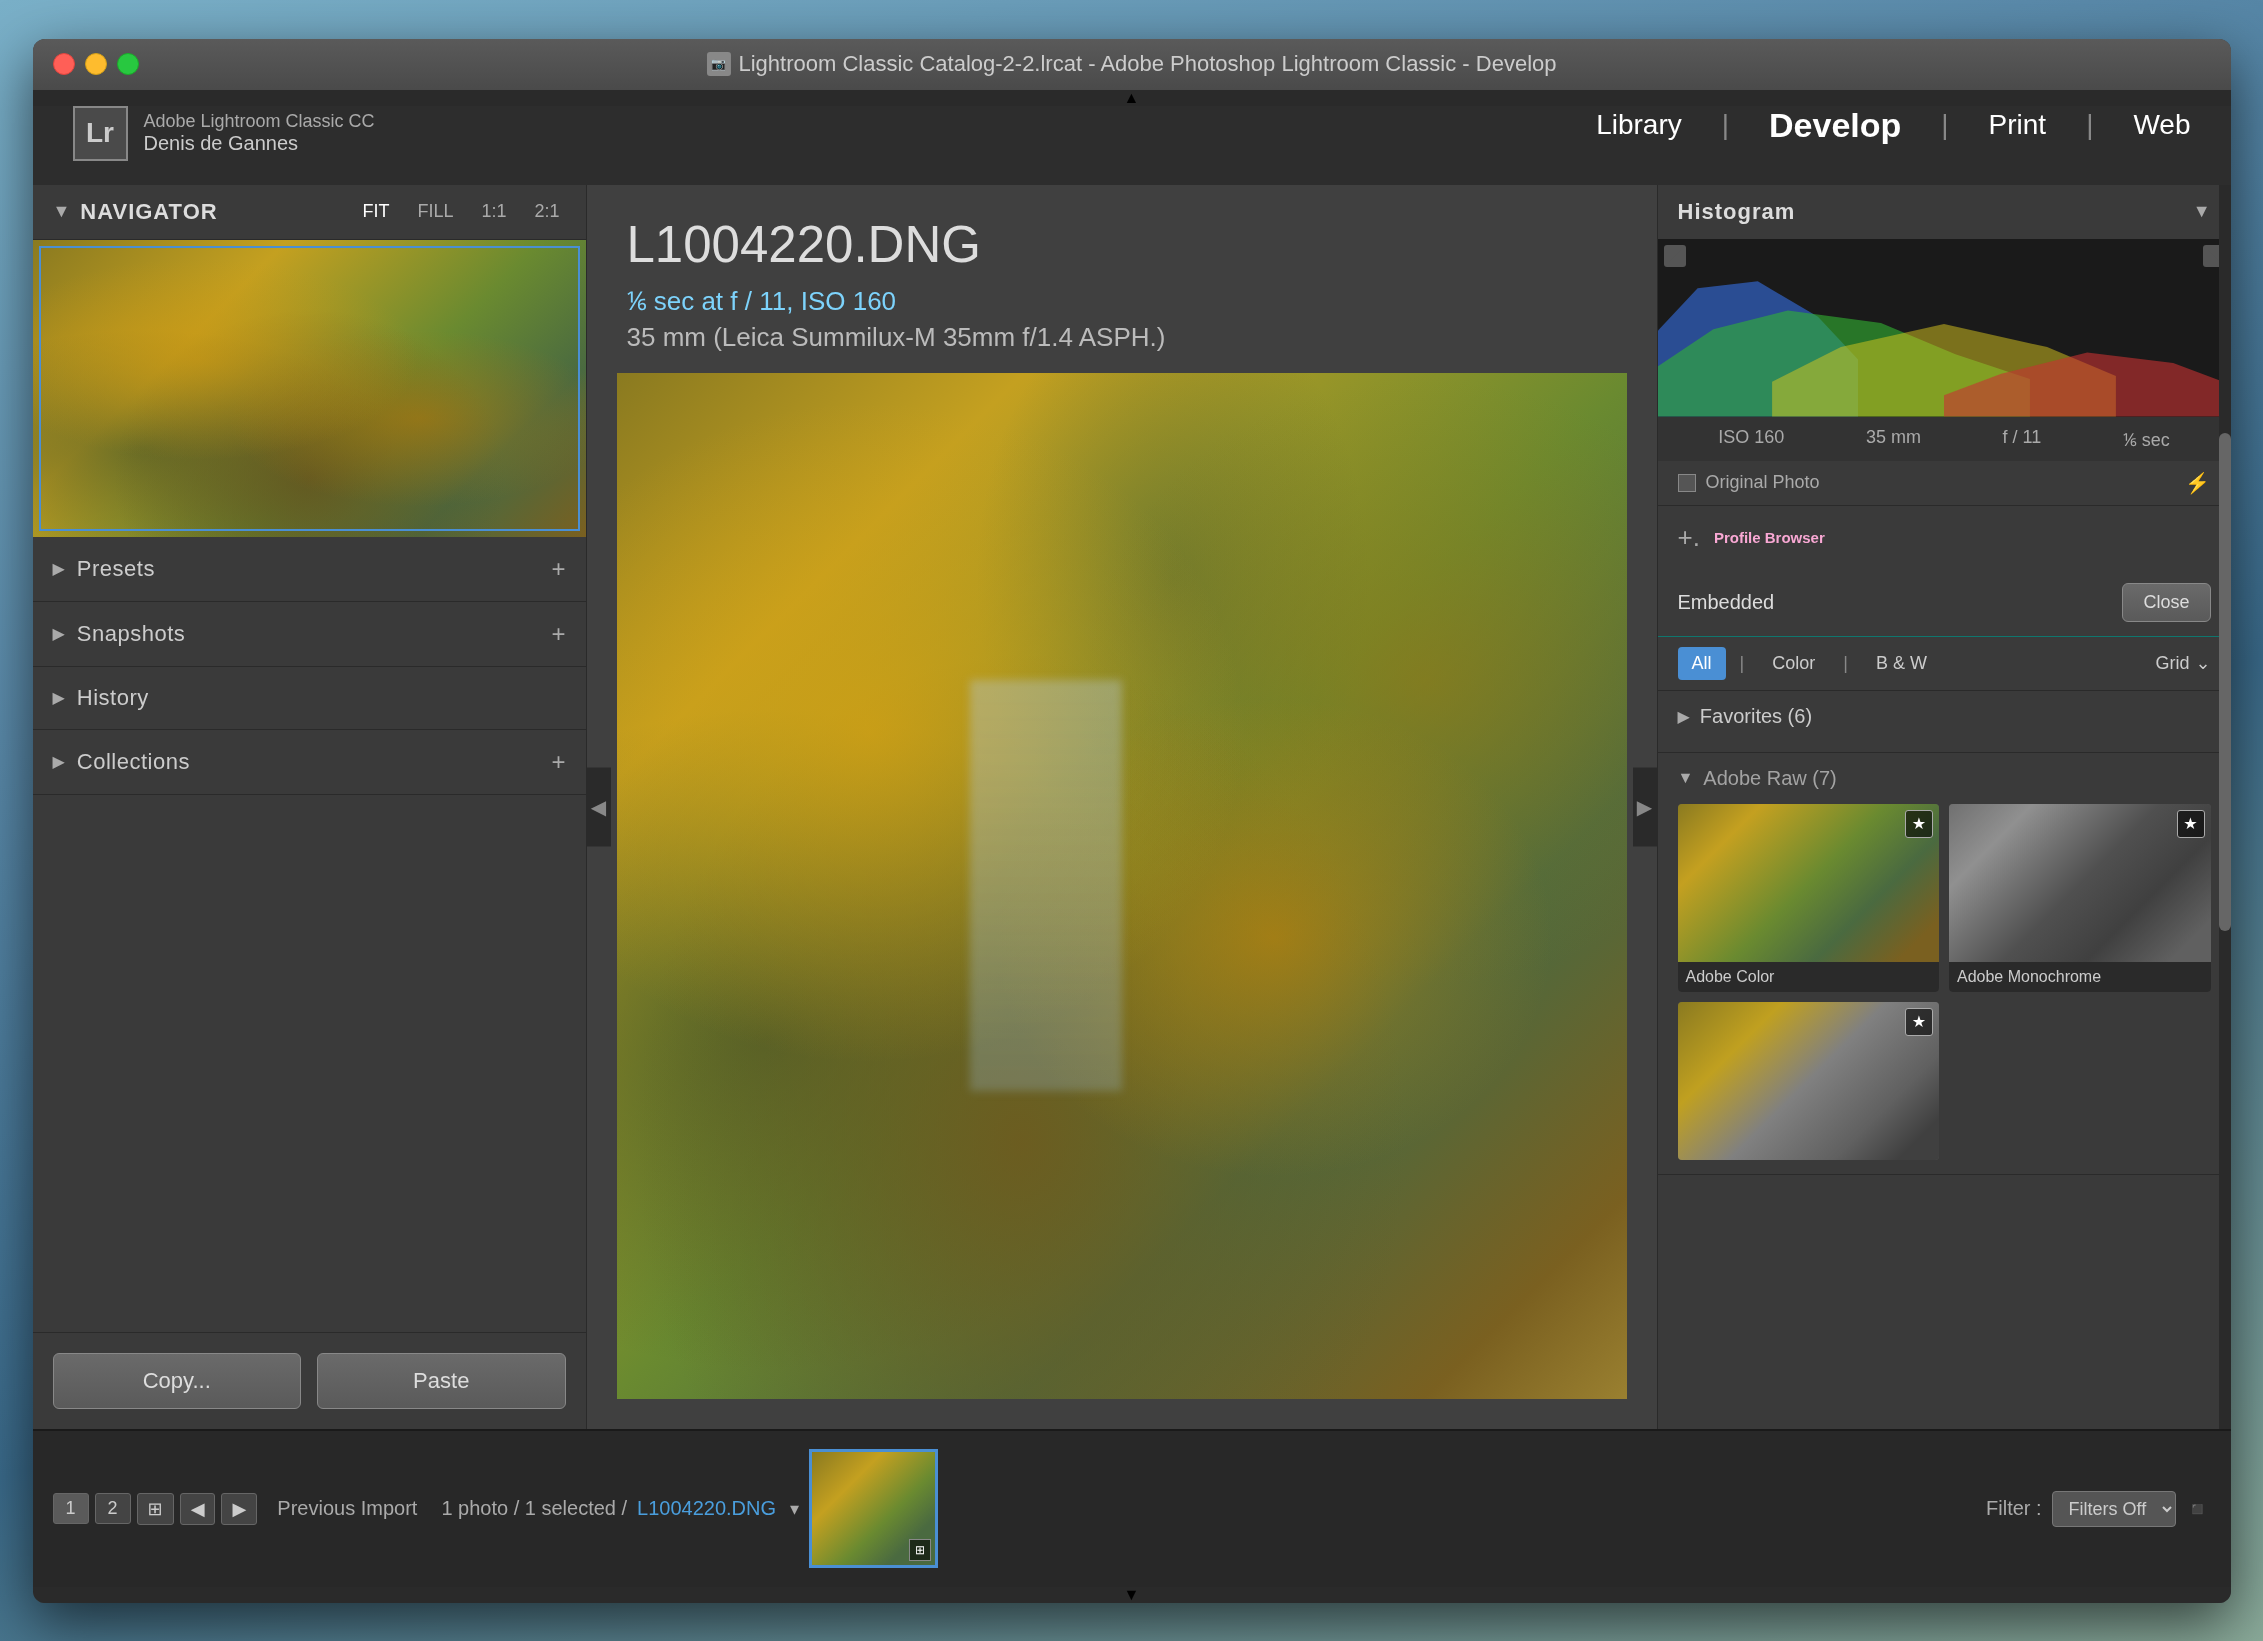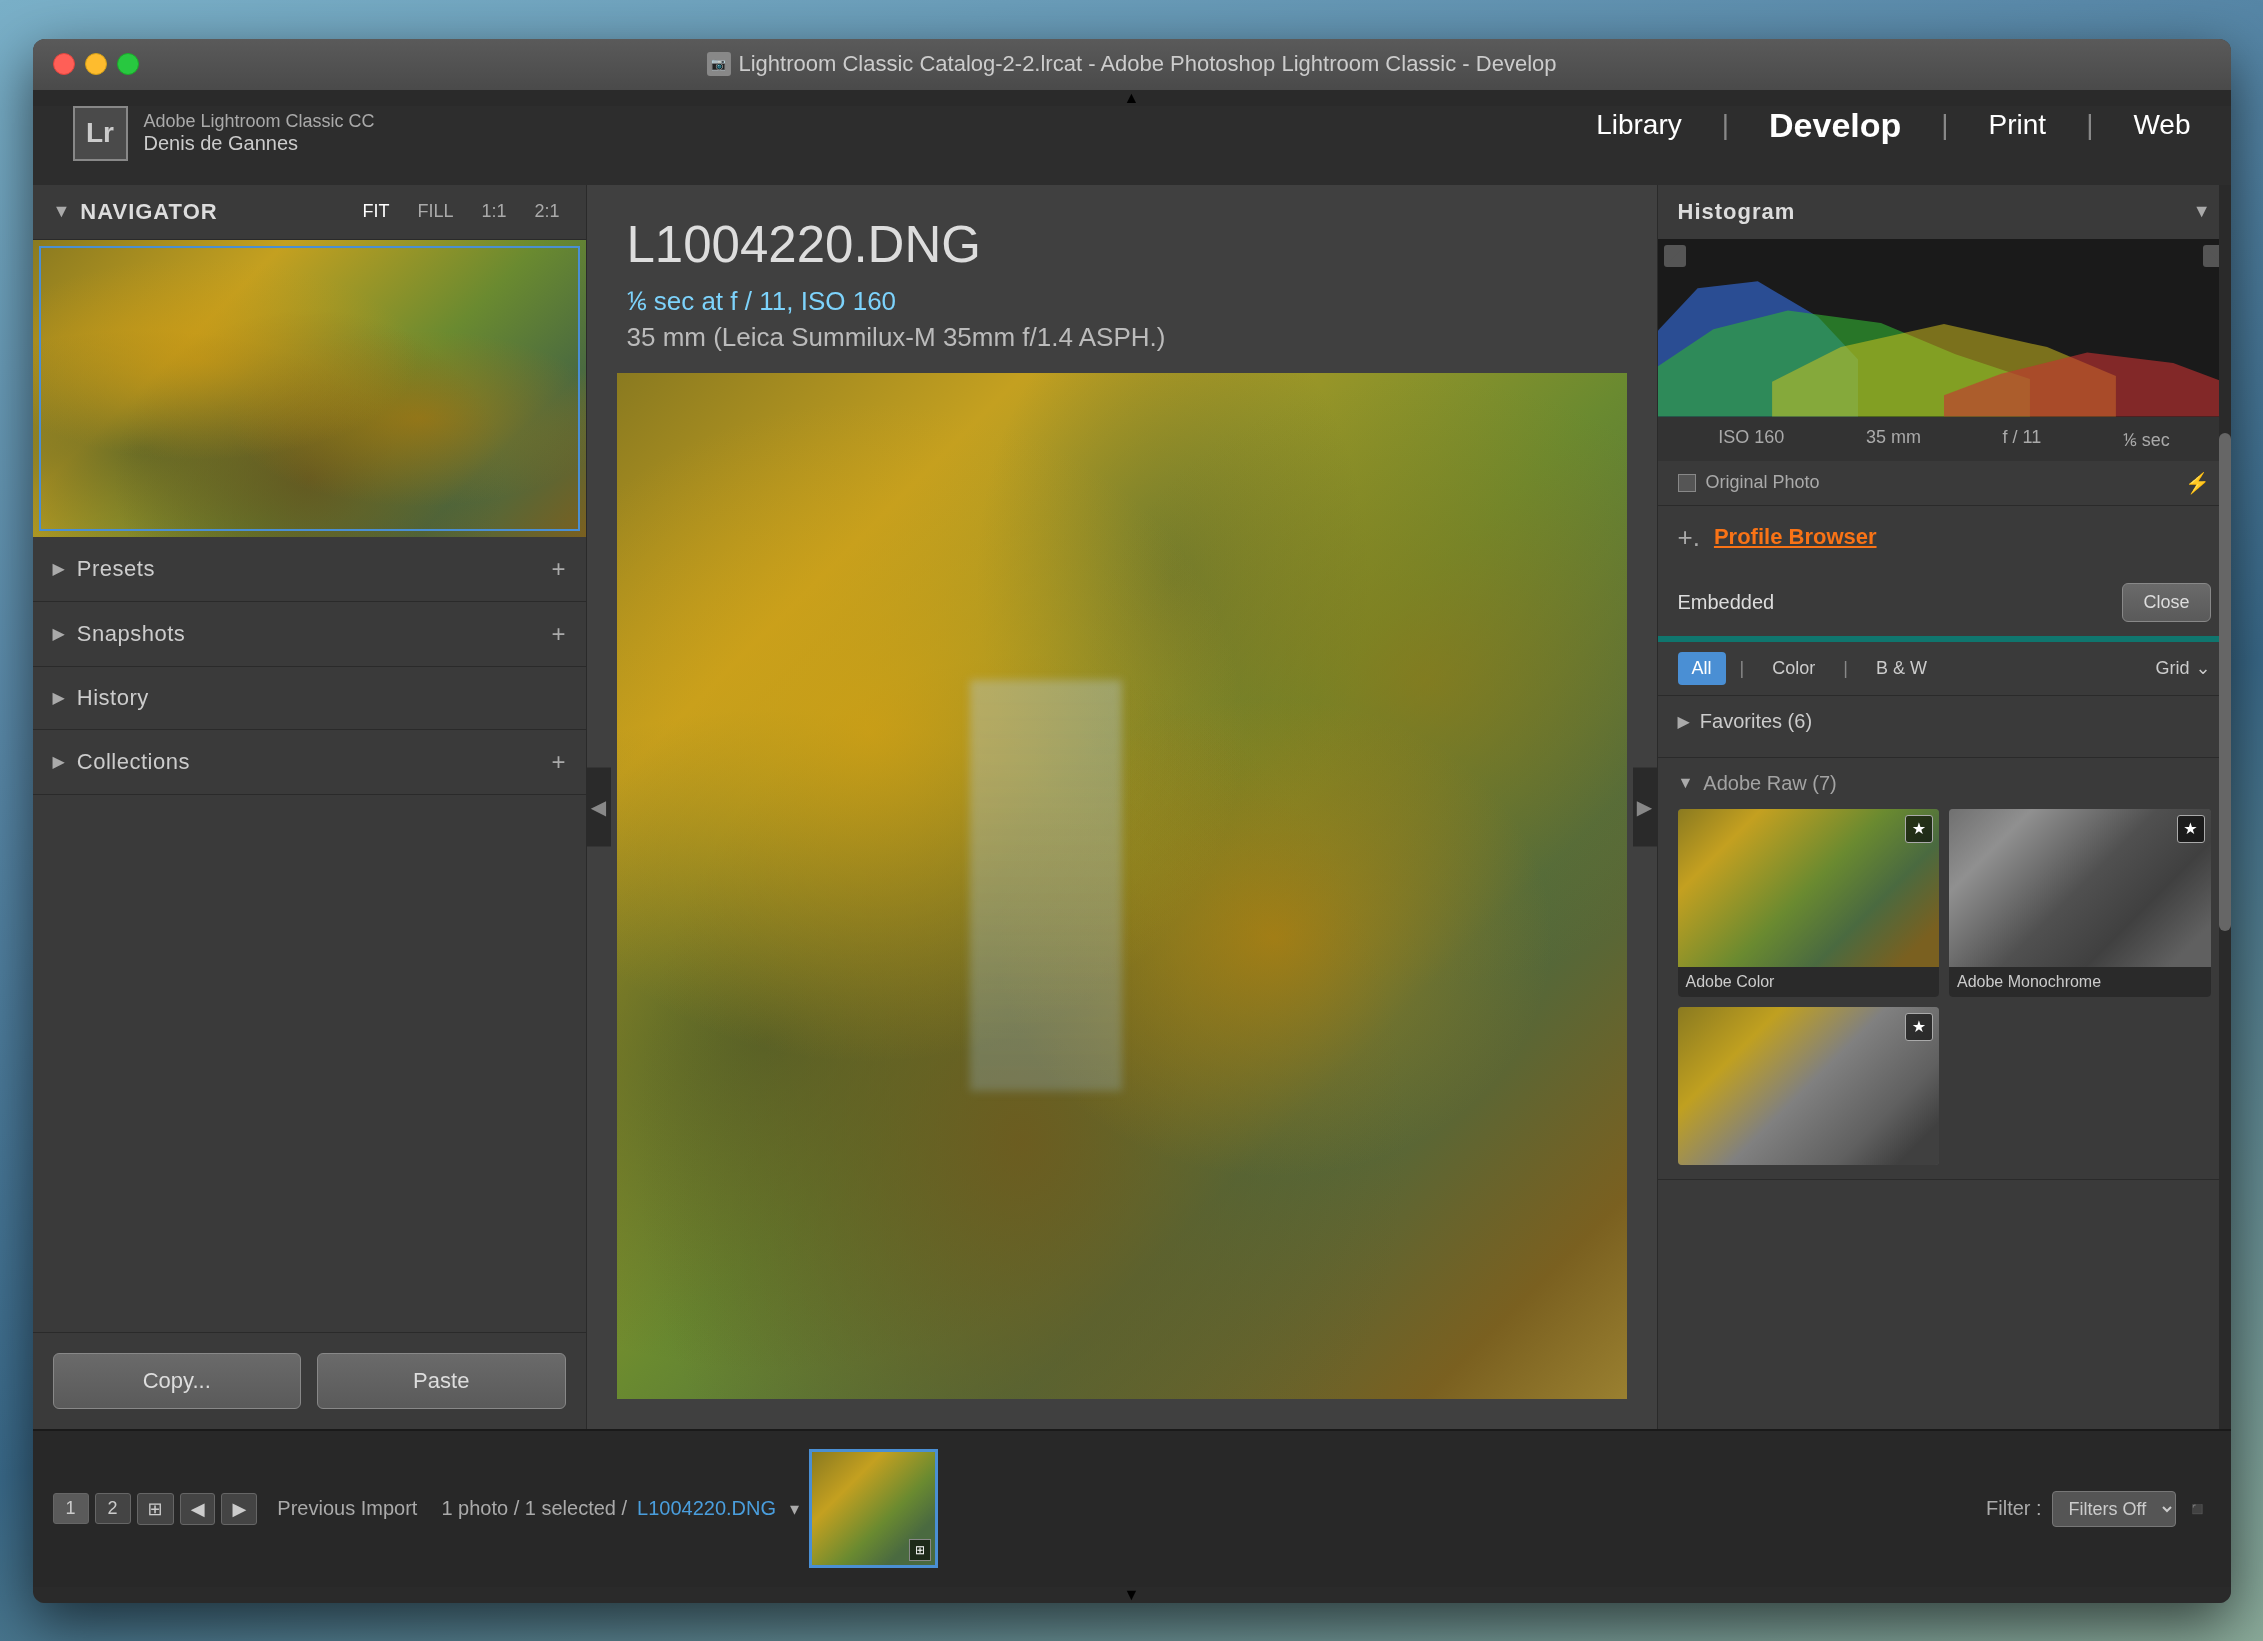--- a/index.html
+++ b/index.html
@@ -467,34 +467,33 @@
       align-items: center;
       padding: 16px 20px;
       background: #3a3a3a;
     }
     .profile-browser-plus {
       color: #aaa;
       font-size: 26px;
       margin-right: 14px;
     }
     .profile-browser-title {
-      color: #f97316;
-      font-size: 22px;
+      color: #f9a8d4;
+      font-size: 15px;
       font-weight: 600;
       flex: 1;
-      text-decoration: underline;
     }
 
     
     .profile-controls {
       padding: 14px 20px;
       display: flex;
       align-items: center;
       gap: 2px;
-      border-bottom: 6px solid #0f766e;
+      border-bottom: 1px solid #0f766e;
     }
     .profile-embedded {
       color: #ddd;
       font-size: 20px;
       font-weight: 500;
       flex: 1;
     }
     .close-btn {
       background: linear-gradient(180deg, #6a6a6a 0%, #5a5a5a 100%);
       border: 1px solid #888;

